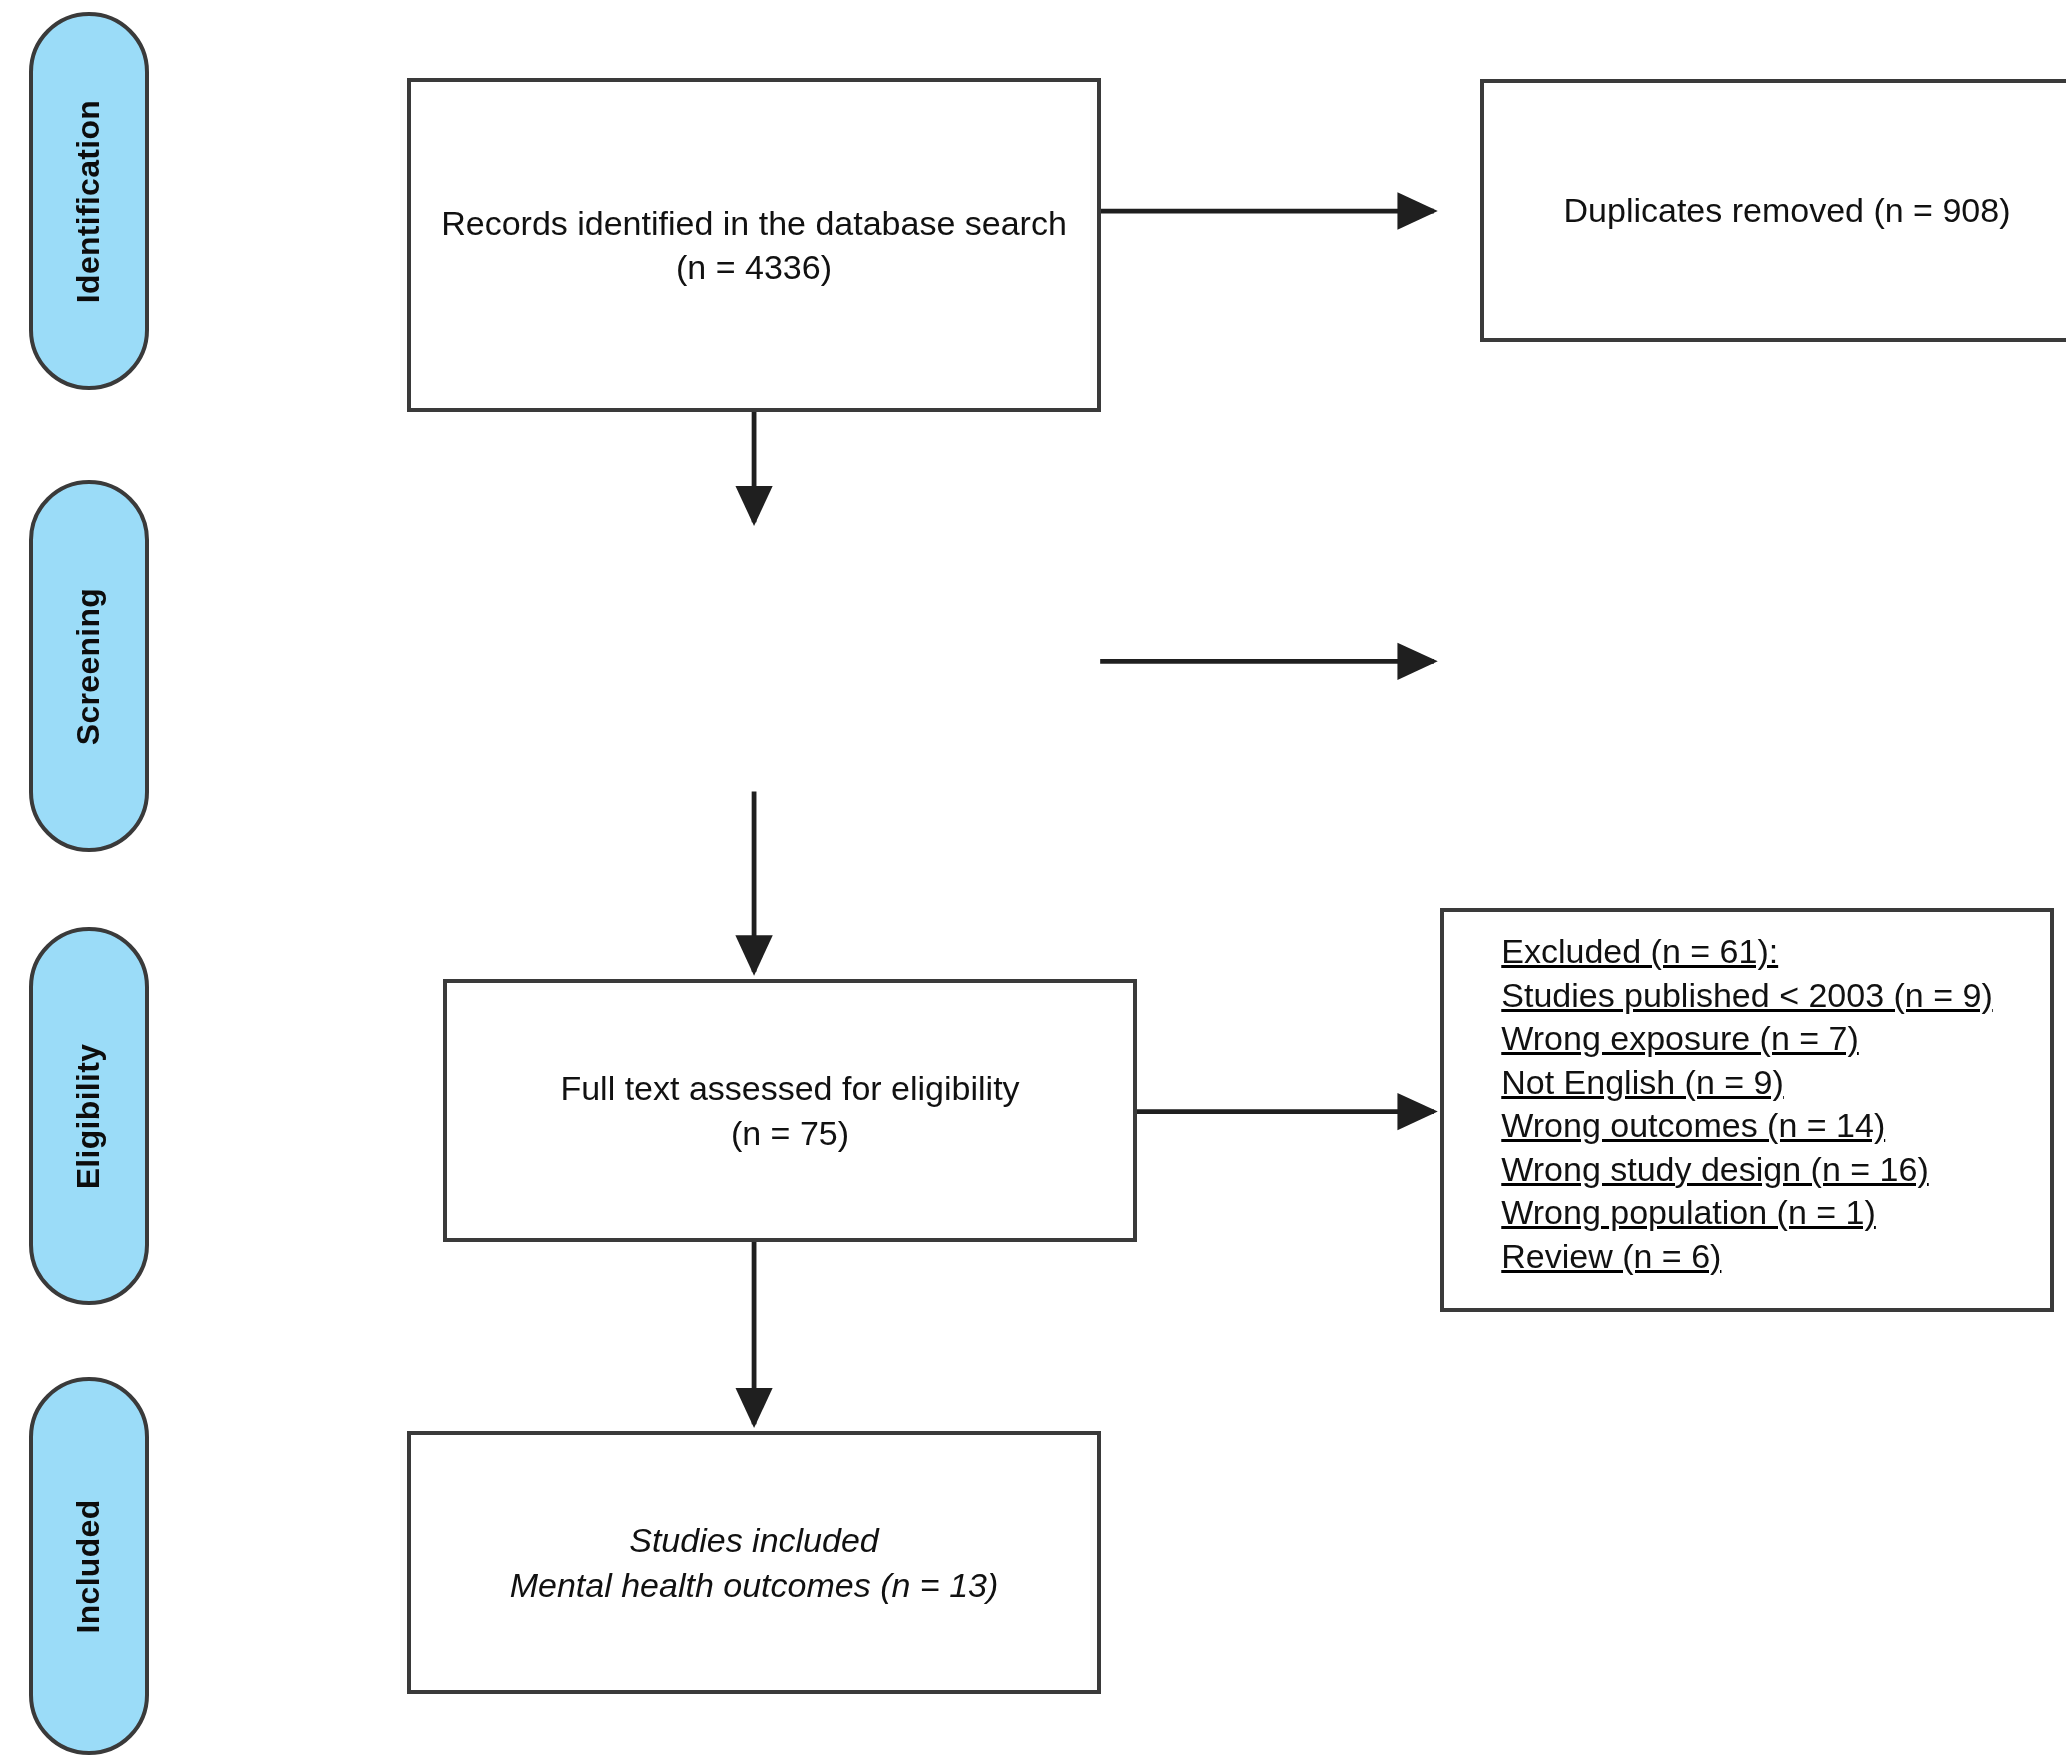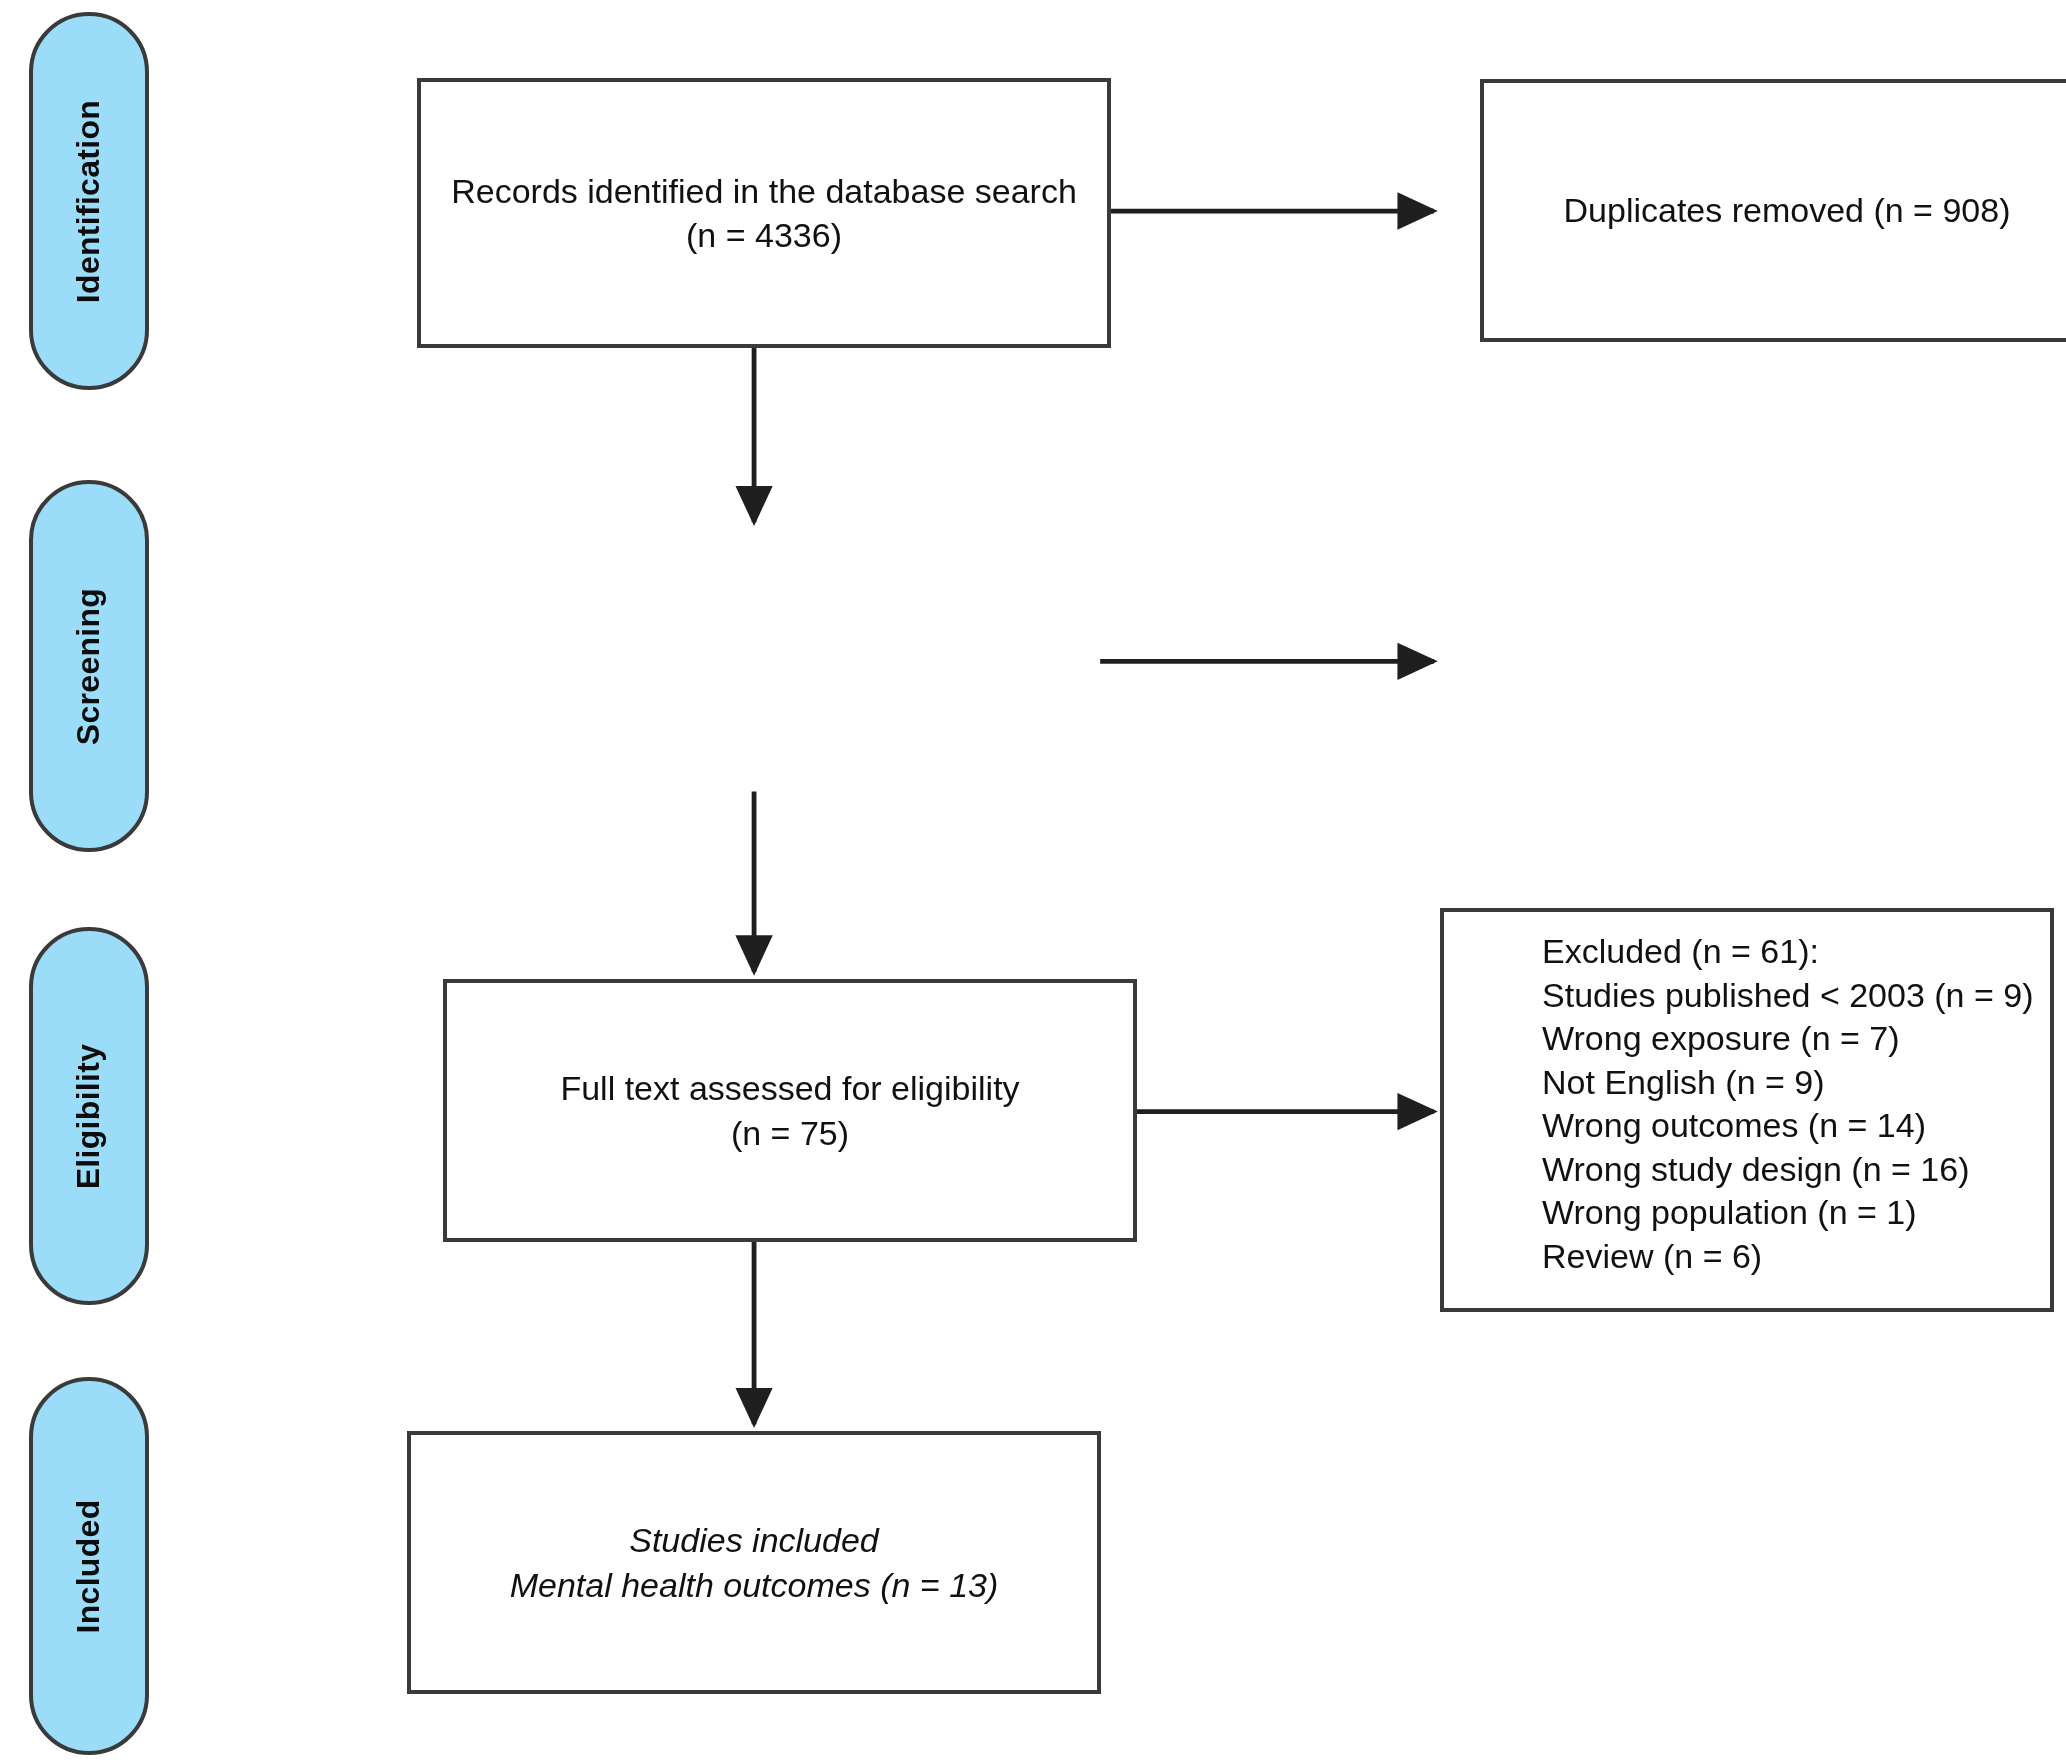--- a/index.html
+++ b/index.html
@@ -51,22 +51,23 @@
   }
   .flow-box .box-text {
     font-size: 34px;
     line-height: 1.30;
     color: #111111;
     padding: 0 15px;
     white-space: pre-line;
   }
   .flow-box.left-align {
     align-items: flex-start;
-    justify-content: flex-end;
+    justify-content: center;
     text-align: left;
+    text-decoration: underline;
   }
   .flow-box.left-align .box-text {
     padding: 18px 16.5px;
     line-height: 1.28;
     font-size: 34px;
     white-space: pre-line;
   }
 
   
   #connectors {
@@ -112,21 +113,21 @@
   </div>
 
   <div class="stage-pill" style="left:29px; top:927px; width:120px; height:378px;">
     <span class="pill-label">Eligibility</span>
   </div>
 
   <div class="stage-pill" style="left:29px; top:1377px; width:120px; height:378px;">
     <span class="pill-label">Included</span>
   </div>
 
-  <div class="flow-box" style="left:417px; top:78px; width:694px; height:270px;">
+  <div class="flow-box" style="left:407px; top:78px; width:694px; height:334px;">
     <span class="box-text">Records identified in the database search
 (n = 4336)</span>
   </div>
 
 
   <div class="flow-box" style="left:407px; top:979px; width:694px; height:263px;margin-left:36px;">
     <span class="box-text">Full text assessed for eligibility
 (n = 75)</span>
   </div>
 

